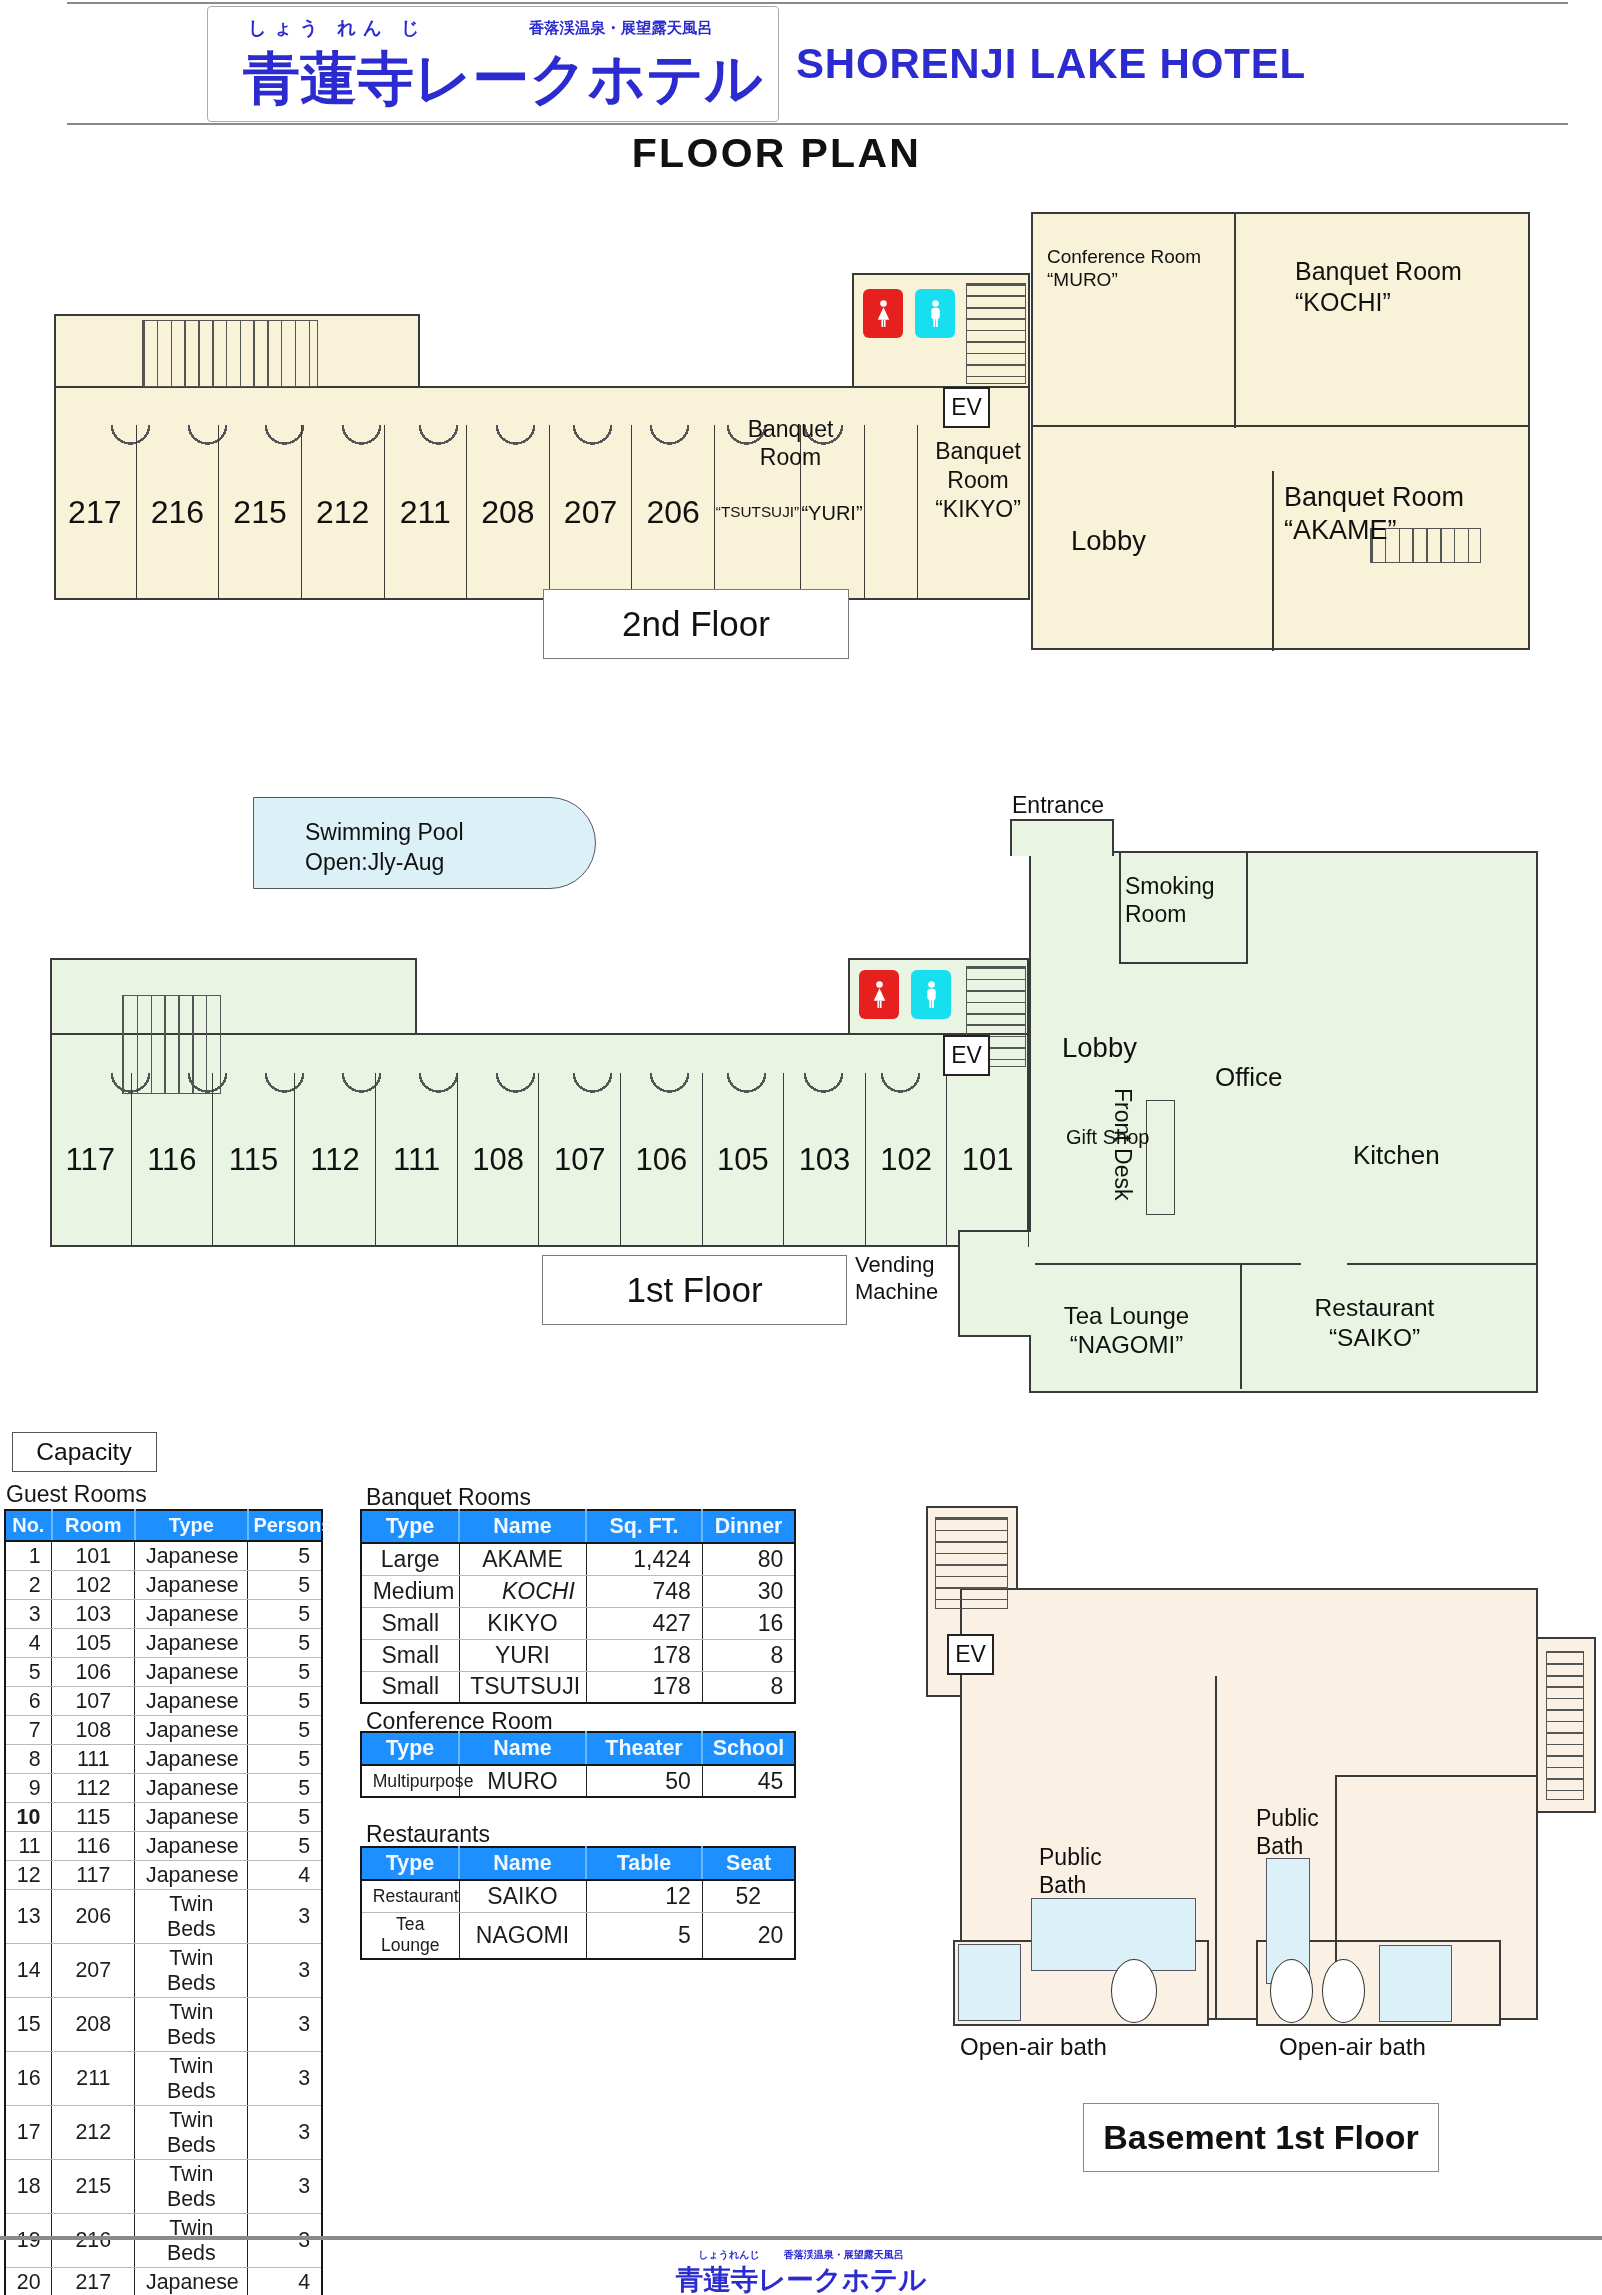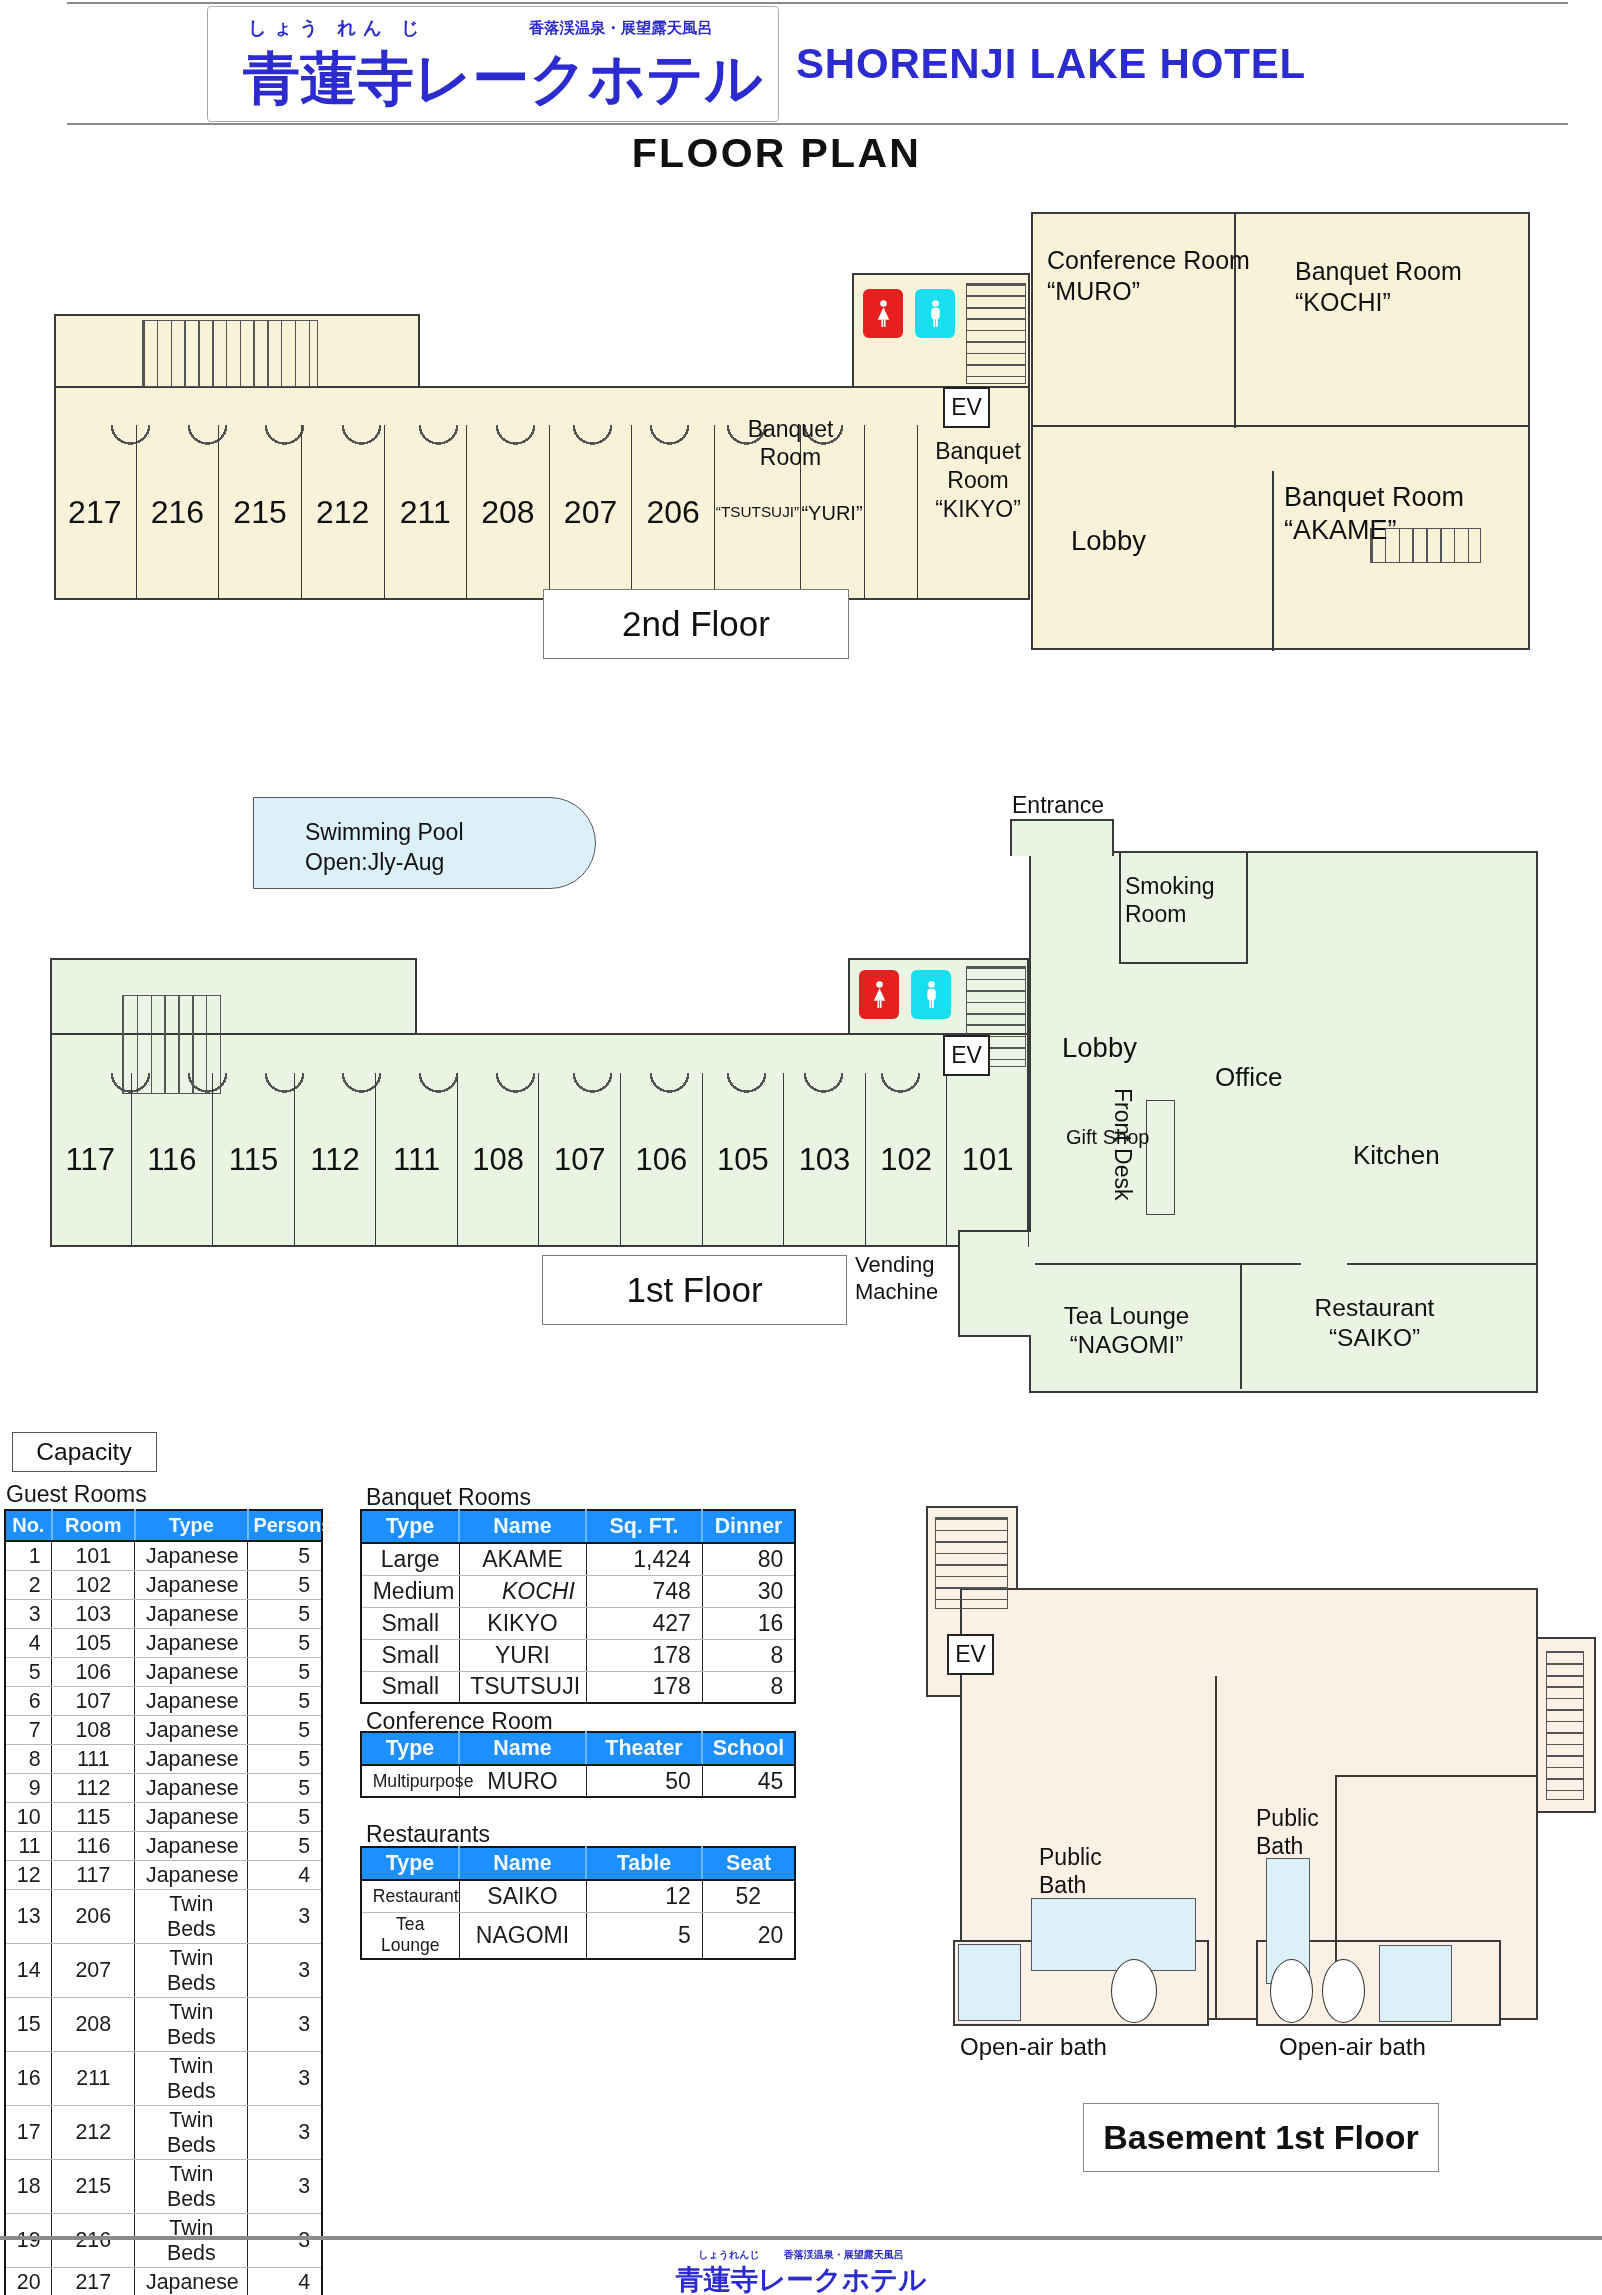--- a/index.html
+++ b/index.html
@@ -106,21 +106,21 @@
       <span style="font-size:15.3px;margin-top:78px">“TSUTSUJI”</span>
     </div>
     <div class="vcell" style="left:800px;top:425px;width:65px;height:175px;border-right:1.5px solid #3a3a3a">
       <span style="font-size:20px;margin-top:77px">“YURI”</span>
     </div>
     <div class="vcell" style="left:917px;top:425px;width:121px;height:175px;border-left:1.5px solid #3a3a3a">
       <span class="center" style="font-size:23px;margin-top:12.2px;line-height:1.25">Banquet Room “KIKYO”</span>
     </div>
     <div class="plan-label center" style="left:715px;top:415px;width:151px;font-size:23px">Banquet Room</div>
 
-    <div class="plan-label" style="left:1047px;top:245px;width:207px;font-size:25px">Conference Room “MURO”</div>
+    <div class="plan-label" style="left:1047px;top:245px;width:207px;font-size:19px">Conference Room “MURO”</div>
     <div class="plan-label" style="left:1295px;top:256px;width:230px;font-size:25px">Banquet Room “KOCHI”</div>
     <div class="plan-label" style="left:1071px;top:524px;font-size:27.5px">Lobby</div>
     <div class="plan-label" style="left:1284px;top:481px;width:245px;font-size:27px">Banquet Room “AKAME”</div>
 
     <div class="boxlabel" style="left:543px;top:589px;width:306px;height:70px;font-size:35px">2nd Floor</div>
   </div>
 
   <div>
     <div class="water" style="left:253px;top:797px;width:343px;height:92px;border-radius:0 49px 49px 0">
       <div style="position:absolute;left:51px;top:20px;font-size:23px;line-height:1.3">
@@ -263,21 +263,21 @@
             <td style="text-align: center;">Japanese</td>
             <td style="text-align: right;">5</td>
           </tr>
           <tr>
             <td style="text-align: right;">9</td>
             <td style="text-align: center;">112</td>
             <td style="text-align: center;">Japanese</td>
             <td style="text-align: right;">5</td>
           </tr>
           <tr>
-            <td style="text-align: right;">10</td>
+            <td style="text-align: left; font-weight: bold;">10</td>
             <td style="text-align: center;">115</td>
             <td style="text-align: center;">Japanese</td>
             <td style="text-align: right;">5</td>
           </tr>
           <tr>
             <td style="text-align: right;">11</td>
             <td style="text-align: center;">116</td>
             <td style="text-align: center;">Japanese</td>
             <td style="text-align: right;">5</td>
           </tr>

